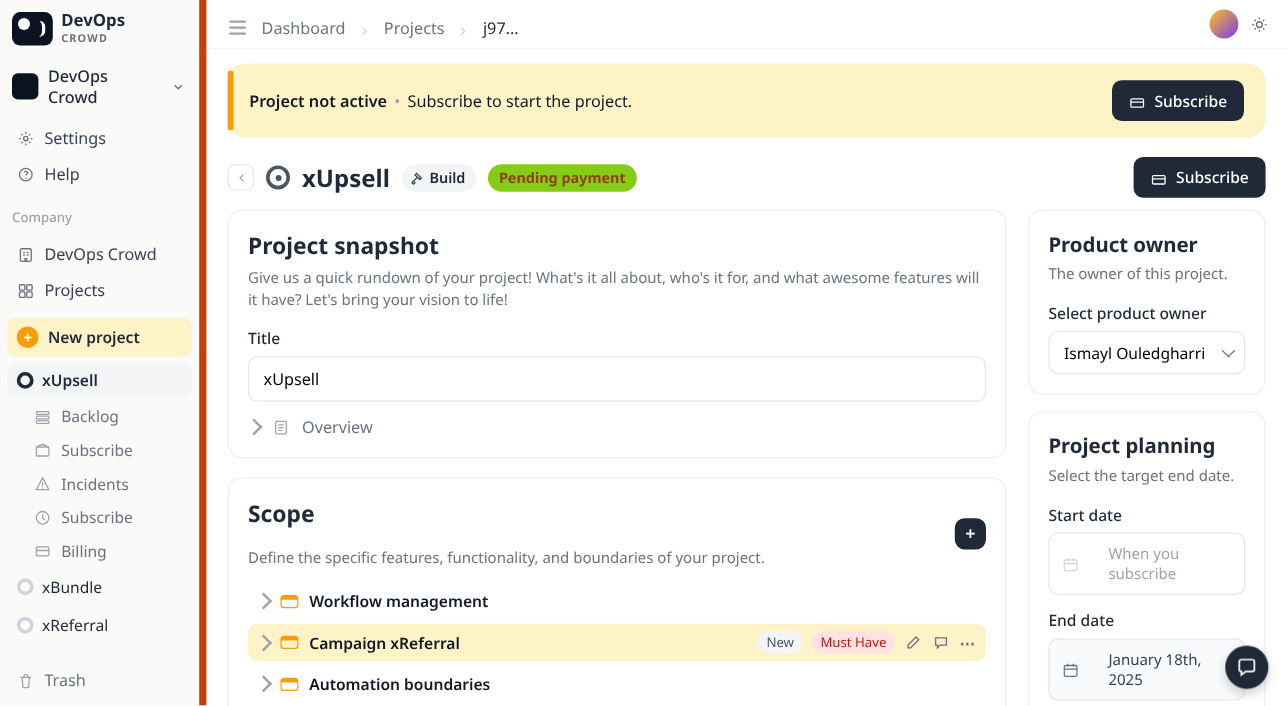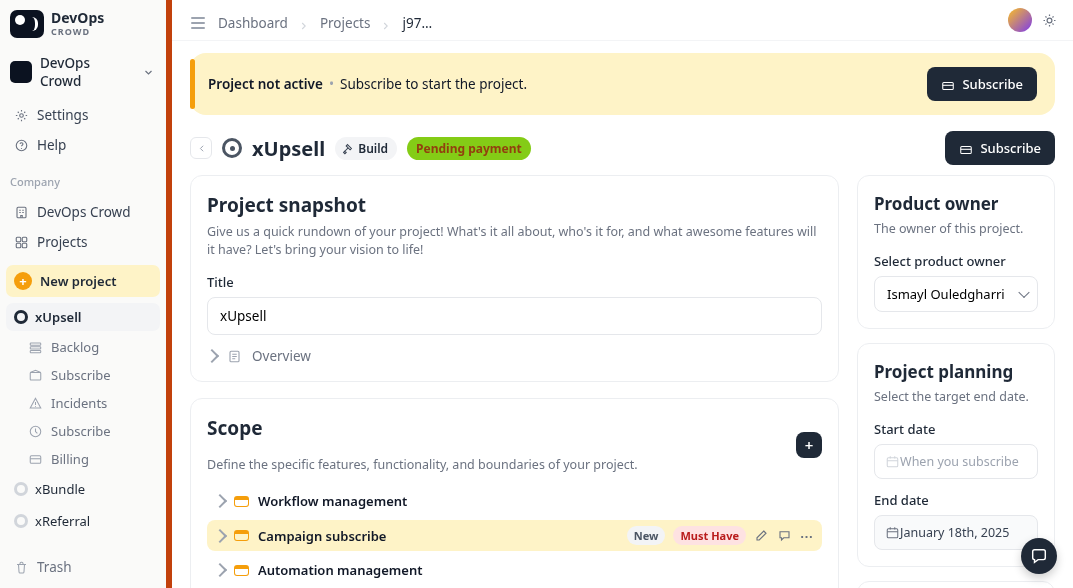--- a/index.html
+++ b/index.html
@@ -54,37 +54,37 @@
 .col-main{flex:1;min-width:0}
 .col-side{width:198px;display:flex;flex-direction:column;gap:14px}
 .card{background:#fff;border:1px solid #eceef1;border-radius:12px;padding:16px}
 .card h2{font-size:19px;font-weight:700;margin-bottom:5px}
 .card-sub{color:#6b7280;font-size:12.5px;line-height:1.45;margin-bottom:14px}
 .label{font-size:13px;font-weight:500;margin-bottom:6px;display:block}
 .text-input{width:100%;border:1px solid #e5e7eb;border-radius:8px;padding:9px 12px;font-size:13.5px;font-family:inherit}
 .select{width:100%;border:1px solid #e5e7eb;border-radius:8px;padding:8px 28px 8px 12px;font-size:13px;background:#fff;appearance:none;cursor:pointer;position:relative}
 .select-wrap{position:relative}
 .select-wrap::after{content:"";position:absolute;right:10px;top:50%;width:7px;height:7px;border-right:1.5px solid #6b7280;border-bottom:1.5px solid #6b7280;transform:translateY(-70%) rotate(45deg);pointer-events:none}
-.date-field{border:1px solid #e5e7eb;border-radius:8px;padding:8px 10px;display:flex;align-items:center;gap:0;color:#6b7280;font-size:12.5px;margin-top:6px}
+.date-field{border:1px solid #e5e7eb;border-radius:8px;padding:8px 10px;display:flex;align-items:center;gap:24px;color:#6b7280;font-size:12.5px;margin-top:6px}
 .date-field.end{background:#f9fafb}
 .date-field.start{color:#9ca3af}
 .overview-row{display:flex;align-items:center;gap:10px;margin-top:12px;color:#6b7280;cursor:pointer}
 .chev{width:10px;height:10px;border-right:2px solid #9ca3af;border-bottom:2px solid #9ca3af;transform:rotate(-45deg)}
 .chev.down{transform:rotate(45deg)}
 .scope-head{display:flex;align-items:center;gap:10px}
 .scope-head .card-sub{margin-bottom:0;margin-top:15px}
 .add-scope{margin-left:auto;width:26px;height:26px;background:#1f2937;border-radius:8px;color:#fff;display:flex;align-items:center;justify-content:center;cursor:pointer;font-size:15px;font-weight:600}
 .scope-list{margin-top:12px;display:flex;flex-direction:column;gap:4px}
 .scope-row{display:flex;align-items:center;gap:9px;padding:6px 8px;border-radius:8px;font-size:13px}
 .scope-row.hover{background:#fef3c7}
 .scope-row .chev{flex-shrink:0}
 .epic-icon{width:15px;height:11px;border:1.6px solid #f59e0b;border-radius:3px;border-top:4px solid #f59e0b;flex-shrink:0}
 .scope-row b{font-weight:600;color:#111827}
 .scope-tags{margin-left:auto;display:flex;align-items:center;gap:8px}
-.tag{font-size:11px;padding:2px 7px;border-radius:999px;font-weight:700}
+.tag{font-size:11px;padding:2px 7px;border-radius:999px;font-weight:400}
 .tag-new{background:#f3f4f6;color:#4b5563}
 .tag-must{background:#fee2e2;color:#b91c1c}
 .row-icon{color:#6b7280;cursor:pointer}
 .dots{cursor:pointer;color:#6b7280;letter-spacing:1px;font-weight:700}
 .fab{position:fixed;right:16px;bottom:14px;width:36px;height:36px;border-radius:50%;background:#1f2937;display:flex;align-items:center;justify-content:center;cursor:pointer;box-shadow:0 4px 10px rgba(0,0,0,.2)}
 .ic{width:15px;height:15px;flex-shrink:0}
 .card.scope{padding-bottom:6px}
 .col-main .card + .card{margin-top:16px}
 </style>
 </head>
@@ -304,37 +304,37 @@
 
           <div class="scope-list">
             <div class="scope-row">
               <span class="chev"></span>
               <span class="epic-icon"></span>
               <b>Workflow management</b>
             </div>
             <div class="scope-row hover">
               <span class="chev"></span>
               <span class="epic-icon"></span>
-              <b>Campaign subscribe</b>
+              <b>Campaign xReferral</b>
               <div class="scope-tags">
                 <span class="tag tag-new">New</span>
                 <span class="tag tag-must">Must Have</span>
                 <svg class="ic row-icon" viewBox="0 0 20 20" fill="none">
                     <path d="M13 4l3 3-9 9H4v-3l9-9z" stroke="#6b7280" stroke-width="1.5"></path>
                   </svg>
                 <svg class="ic row-icon" viewBox="0 0 20 20" fill="none">
                     <path d="M4 5h12v8H9l-3 3v-3H4V5z" stroke="#6b7280" stroke-width="1.5"></path>
                   </svg>
                 <span class="dots">⋯</span>
               </div>
             </div>
             <div class="scope-row">
               <span class="chev"></span>
               <span class="epic-icon"></span>
-              <b>Automation management</b>
+              <b>Automation boundaries</b>
             </div>
             <div class="scope-row">
               <span class="chev down"></span>
 
               <b>Subscriber management</b>
             </div>
 
           </div>
         </div>
       </div>

